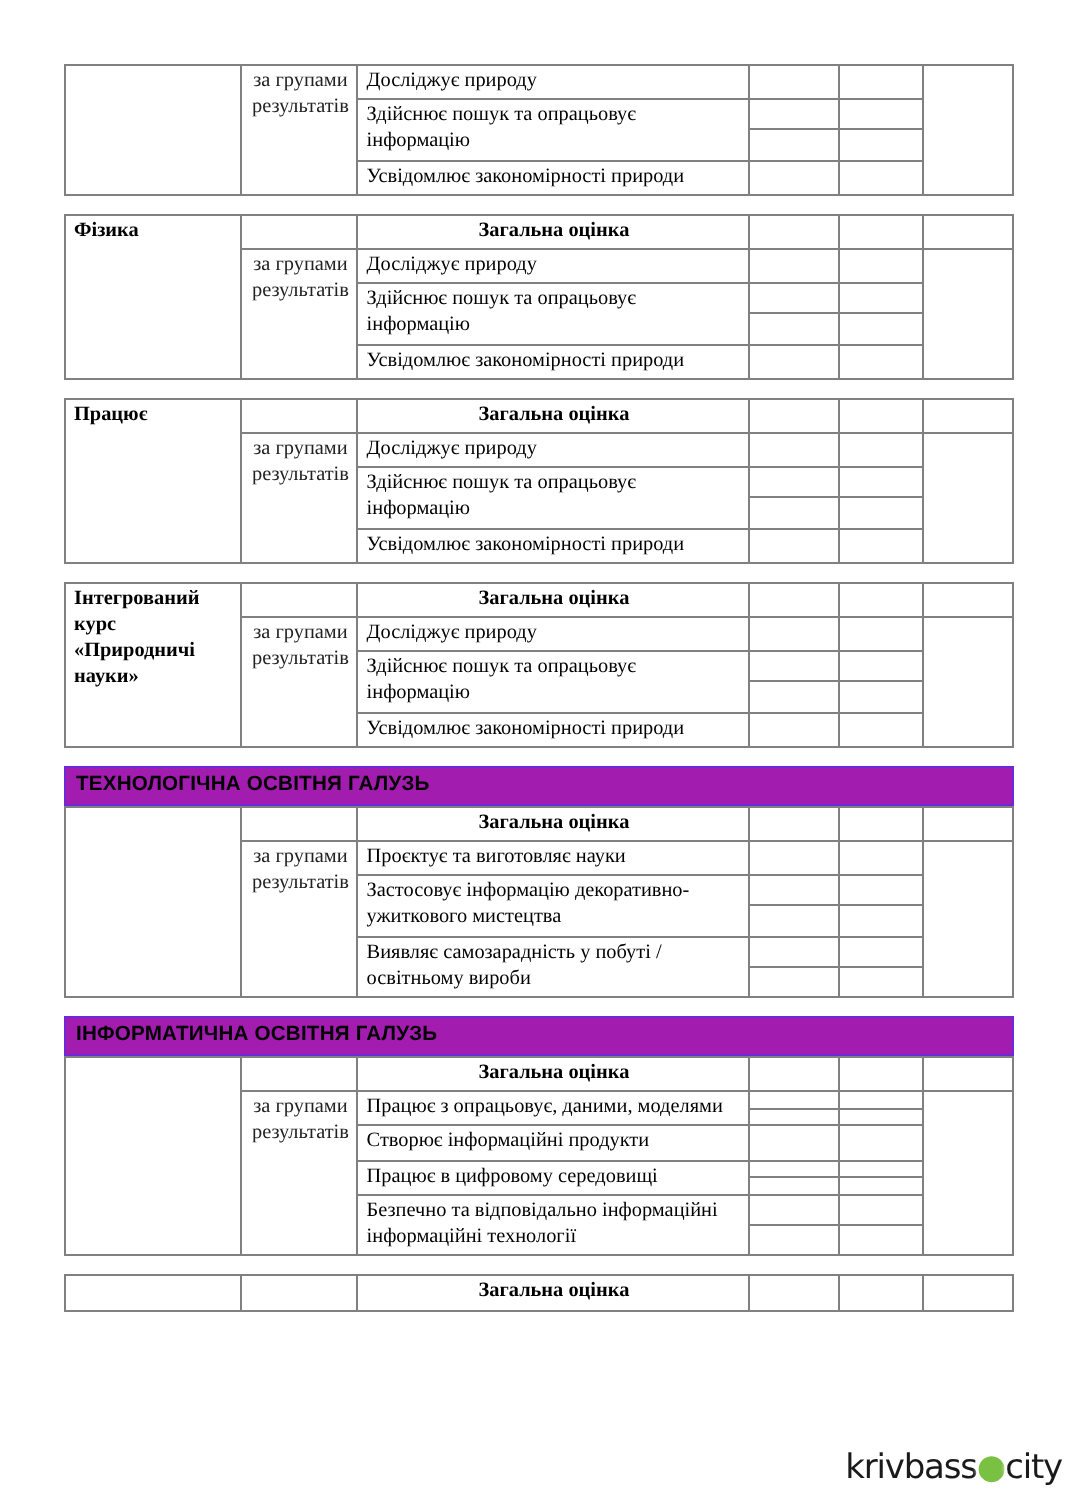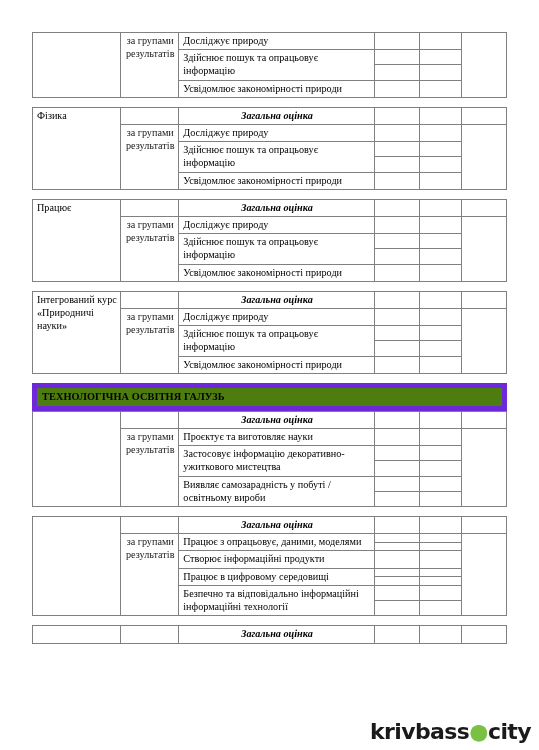--- a/index.html
+++ b/index.html
@@ -49,39 +49,38 @@
 
   
   .c1 { width: 88px; }
   .c2 { width: 58px; }
   .c3 { width: 195px; }
   .c4 { width: 45px; }
   .c5 { width: 42px; }
   .c6 { width: 45px; }
 
   td.subject {
-    font-weight: normal;
+    font-weight: bold;
     font-size: 10.4px;
     line-height: 15px;
     background: #ffffff;
   }
   td.groups {
     background: #fdf4d9;
     font-size: 8.6px;
     line-height: 11.4px;
     text-align: center;
     padding-top: 3px;
     color: #222;
   }
   td.overall {
     background: #fdf0c9;
     font-weight: bold;
     font-size: 10.2px;
     text-align: center;
-    font-style: italic;
   }
   td.overall-blank {
     background: #fdf0c9;
   }
   td.result {
     background: #ffffff;
     font-size: 10.2px;
   }
   td.mark {
     background: #ffffff;
@@ -90,44 +89,44 @@
     background: #ffffff;
   }
 
   table.sectionbar {
     border-collapse: collapse;
     table-layout: fixed;
     width: 475px;
     margin: 0;
   }
   table.sectionbar td {
-    border: 5px solid #6d28d9;
-    background: #4d7c0f;
+    border: 1px solid #6d28d9;
+    background: #a21caf;
     font-weight: bold;
     font-size: 10.3px;
     letter-spacing: 0.1px;
     padding: 2px 4px 3px 5px;
     line-height: 13px;
-    font-family: Liberation Serif, serif;
+    font-family: Liberation Sans, sans-serif;
   }
 
   .gap {
     height: 9px;
     line-height: 9px;
     font-size: 1px;
   }
 
   
   .watermark {
     position: absolute;
     right: 8px;
     bottom: 6px;
     font-family: "DejaVu Sans", "Liberation Sans", sans-serif;
-    font-weight: bold;
-    font-size: 22px;
+    font-weight: normal;
+    font-size: 17px;
     letter-spacing: -0.6px;
     color: #1a1a1a;
     white-space: nowrap;
     z-index: 50;
     text-shadow: 0 0 2px #fff, 0 0 3px #fff, 1px 0 2px #fff, -1px 0 2px #fff;
   }
   .watermark .dot {
     color: #7ac143;
   }
 </style>
@@ -370,20 +369,27 @@
       </tr>
       <tr>
         <td class="mark"></td>
         <td class="mark"></td>
       </tr>
     </tbody>
       </table>
 
     <div class="gap"></div>
 
+    <table class="sectionbar">
+      <tbody>
+          <tr>
+        <td>ІНФОРМАТИЧНА ОСВІТНЯ ГАЛУЗЬ</td>
+      </tr>
+    </tbody>
+      </table>
 
     <table class="grid">
       <colgroup>
           <col class="c1">
           <col class="c2">
           <col class="c3">
           <col class="c4">
           <col class="c5">
           <col class="c6">
         </colgroup>

